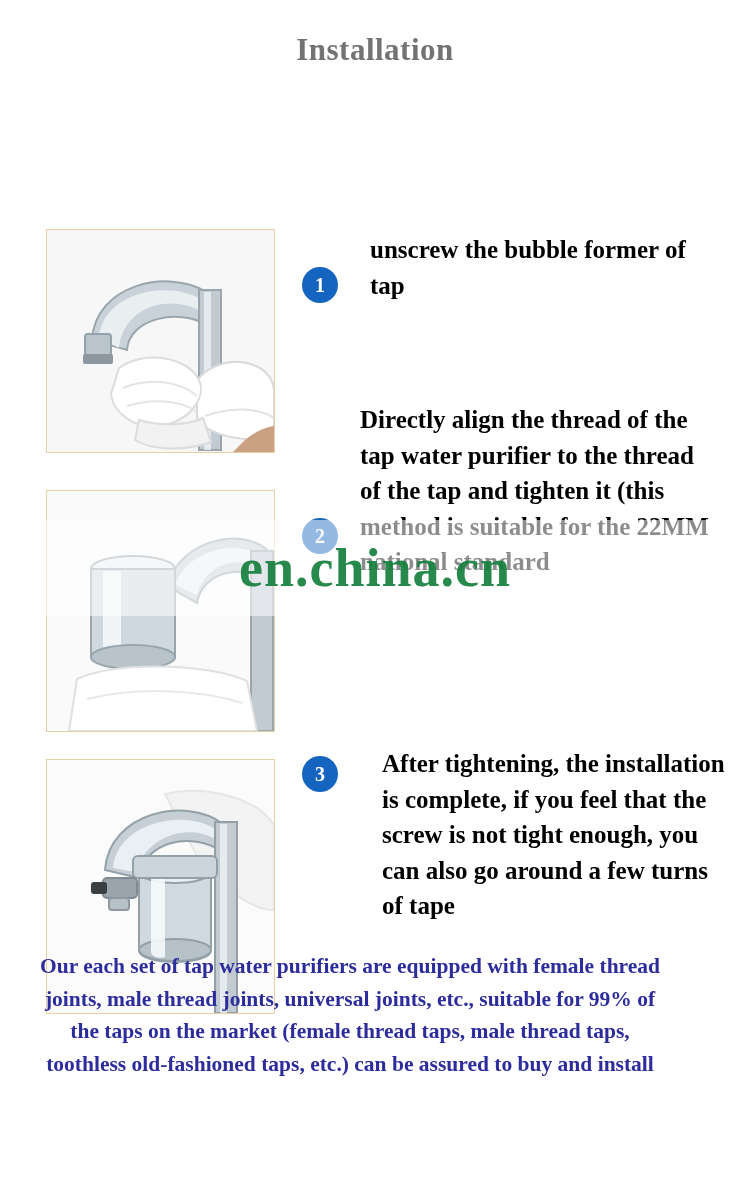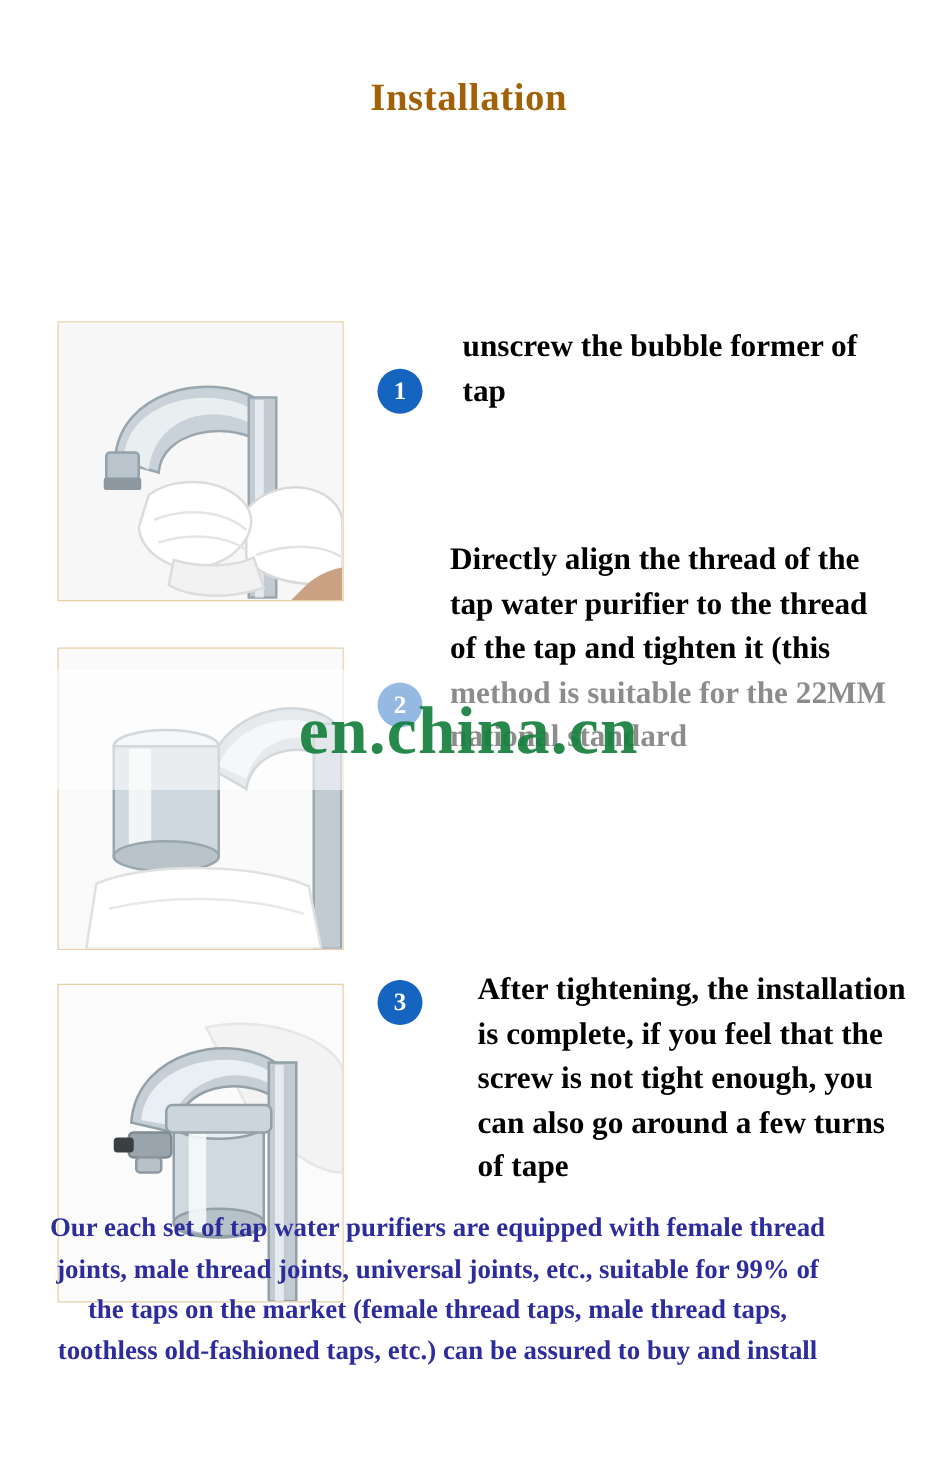--- a/index.html
+++ b/index.html
@@ -16,24 +16,23 @@
   }
   .page {
     position: relative;
     width: 750px;
     height: 1186px;
   }
   .title {
     text-align: center;
     font-size: 31px;
     font-weight: bold;
-    color: #a16207;
+    color: #737373;
     letter-spacing: 0.5px;
-    padding-top: 44px;
-    margin-top: 16px;
+    padding-top: 32px;
   }
 
   
   .steps {
     position: relative;
     margin-top: 26px;
   }
   .step {
     position: absolute;
     left: 0;

